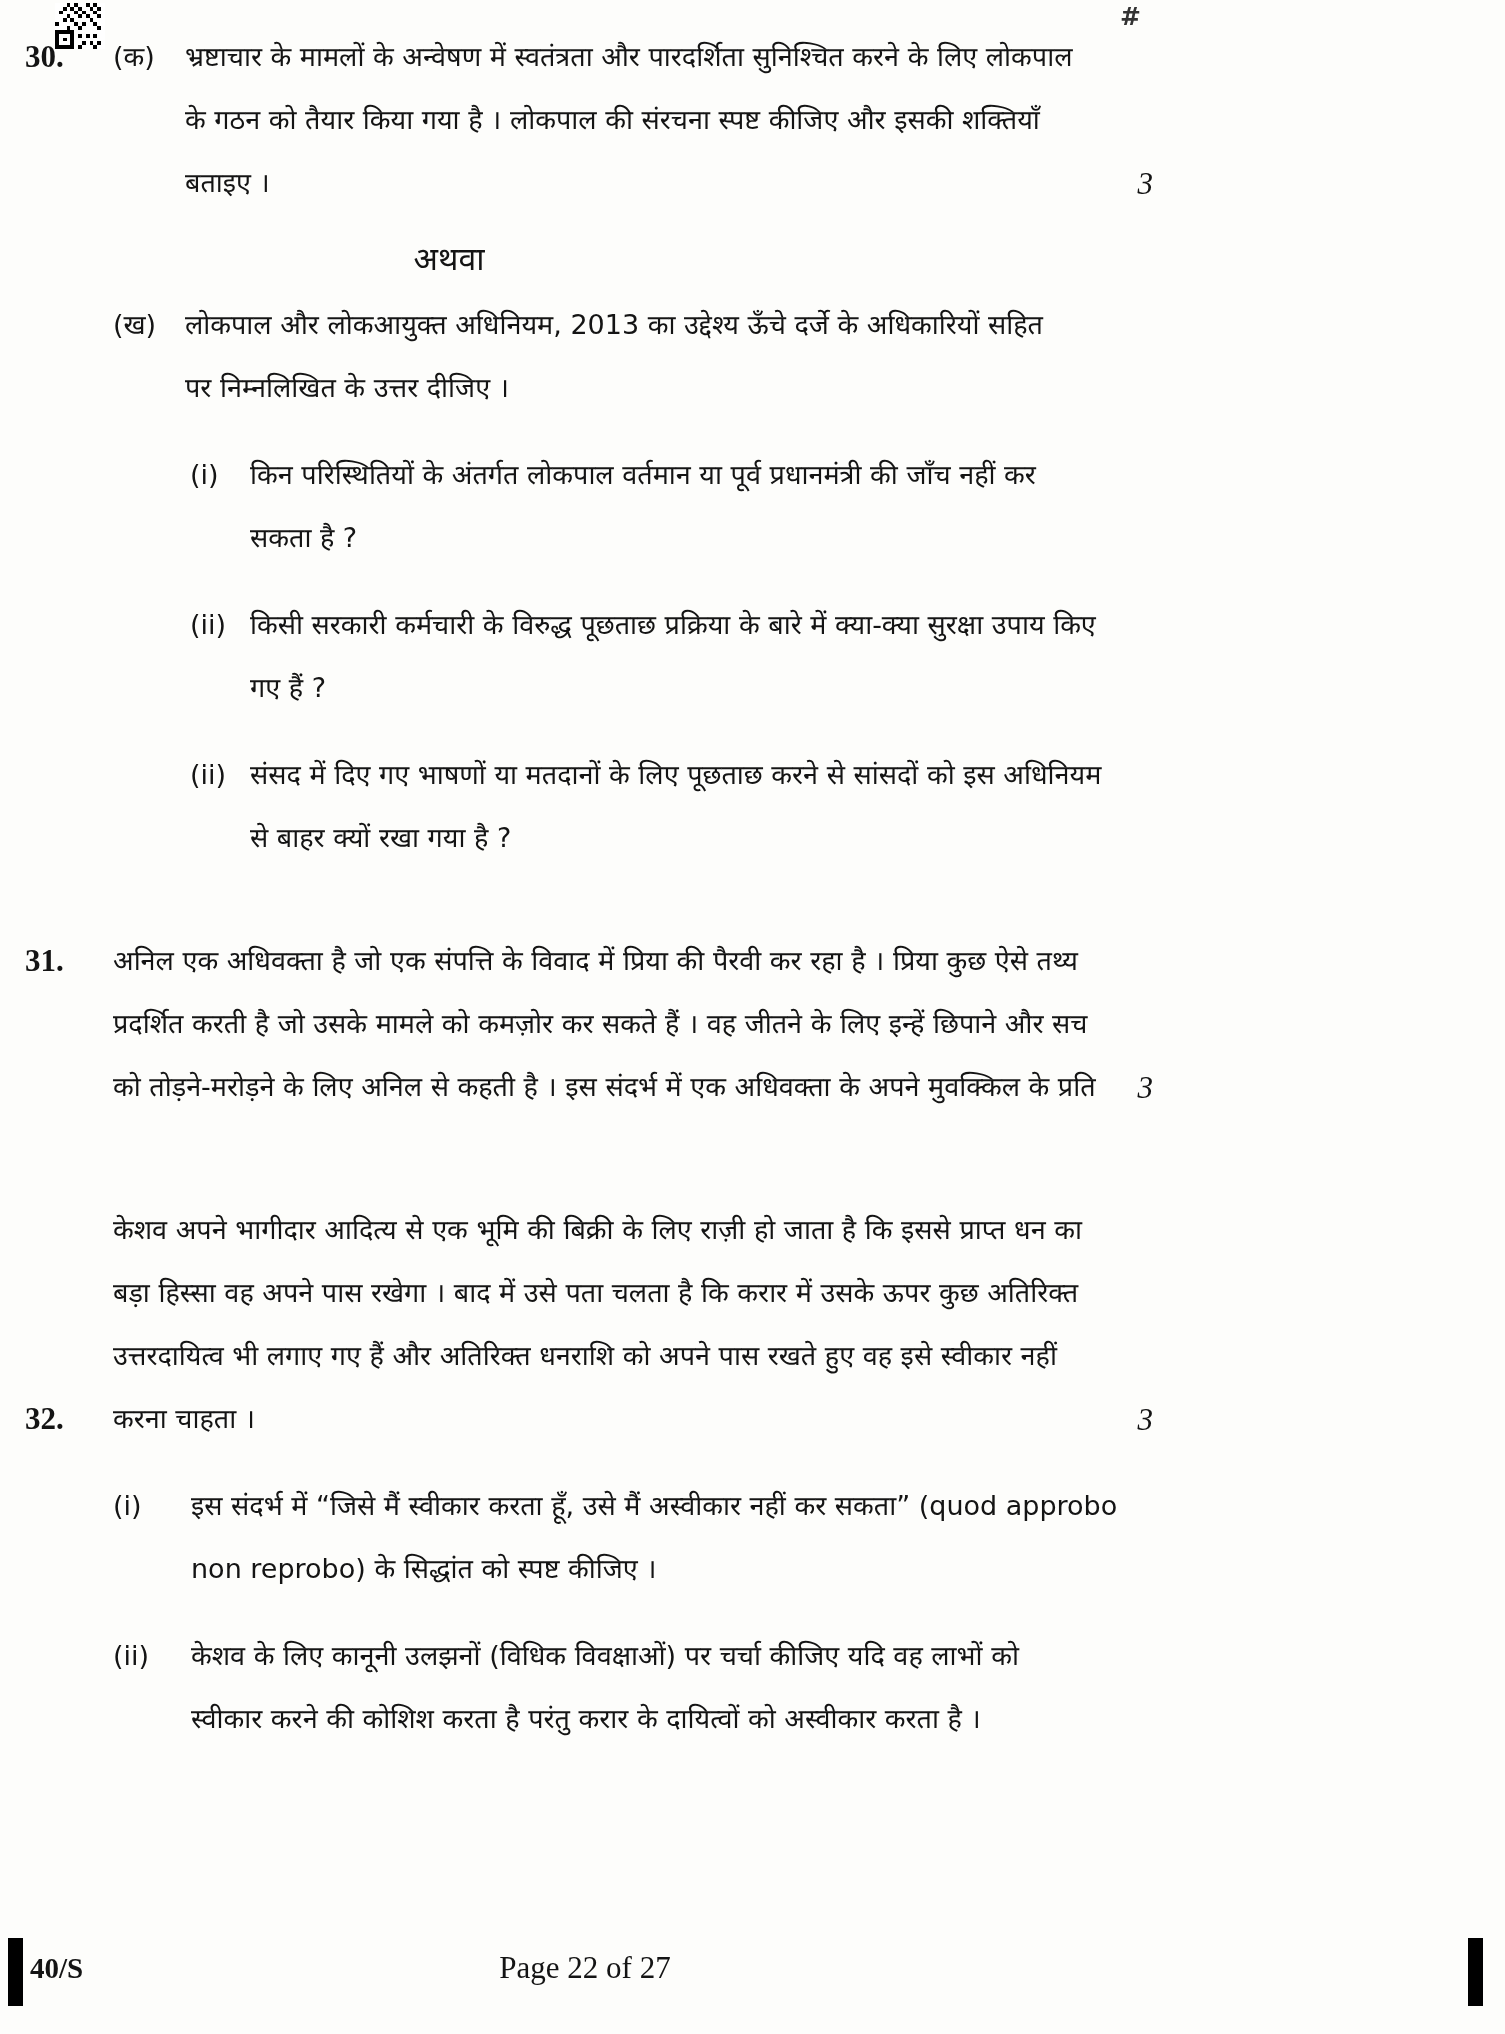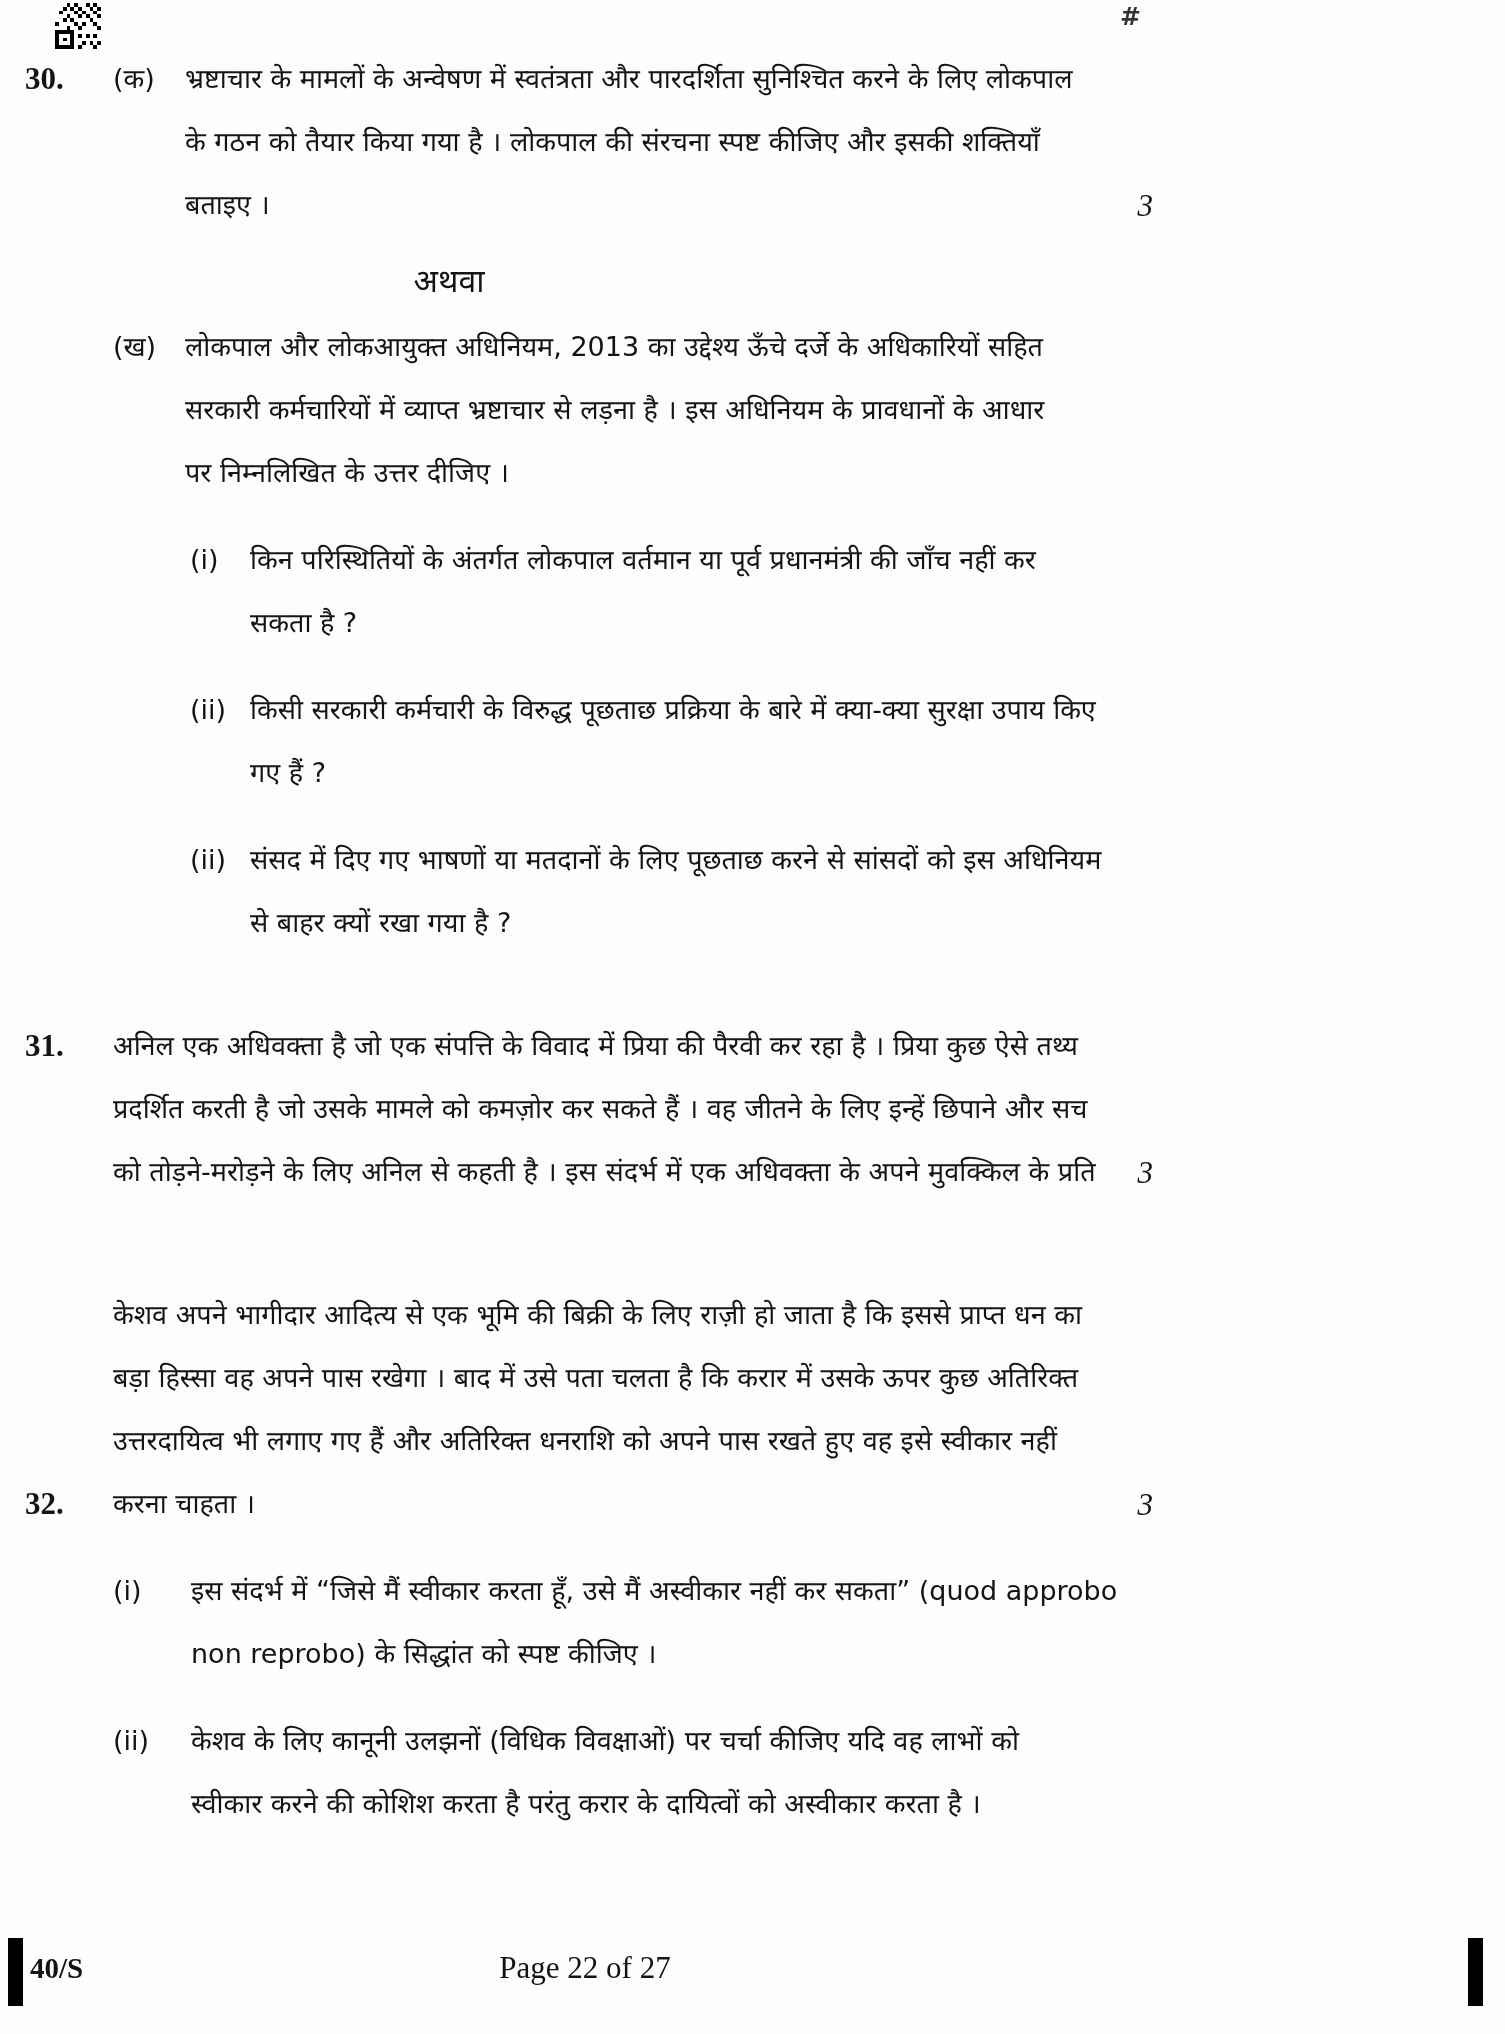--- a/index.html
+++ b/index.html
@@ -13,21 +13,21 @@
     overflow:hidden;
   }
   .qr { position:absolute; top:2px; left:55px; width:50px; height:48px; }
   .hash {
     position:absolute; top:2px; left:1120px;
     font-size:25px; font-weight:bold; color:#333;
     font-family:"DejaVu Sans", sans-serif;
   }
   .content {
     position:absolute; left:25px; top:0;
-    width:1128px; padding-top:47px;
+    width:1128px; padding-top:25px;
   }
   .row { display:flex; align-items:flex-start; position:relative; }
   .qnum {
     width:88px; flex:0 0 88px;
     font-family:"Liberation Serif", serif;
     font-weight:bold; font-size:31px; line-height:63px;
   }
   .plabel {
     width:72px; flex:0 0 72px;
     font-size:27px; line-height:63px;
@@ -132,21 +132,20 @@
       <div class="marks">3</div>
     </div>
 
     <div class="or-row">अथवा</div>
 
     <div class="row mt2">
       <div class="qnum"></div>
       <div class="plabel">(ख)</div>
       <div class="lines">
         <div class="tline">लोकपाल और लोकआयुक्त अधिनियम, 2013 का उद्देश्य ऊँचे दर्जे के अधिकारियों सहित</div>
-        <div class="tline">सरकारी कर्मचारियों में व्याप्त भ्रष्टाचार से लड़ना है । इस अधिनियम के प्रावधानों के आधार</div>
         <div class="tline">पर निम्नलिखित के उत्तर दीजिए ।</div>
       </div>
     </div>
 
     <div class="sub30">
       <div class="slabel">(i)</div>
       <div class="stext">
         <div class="tline">किन परिस्थितियों के अंतर्गत लोकपाल वर्तमान या पूर्व प्रधानमंत्री की जाँच नहीं कर</div>
         <div class="tline">सकता है ?</div>
       </div>

